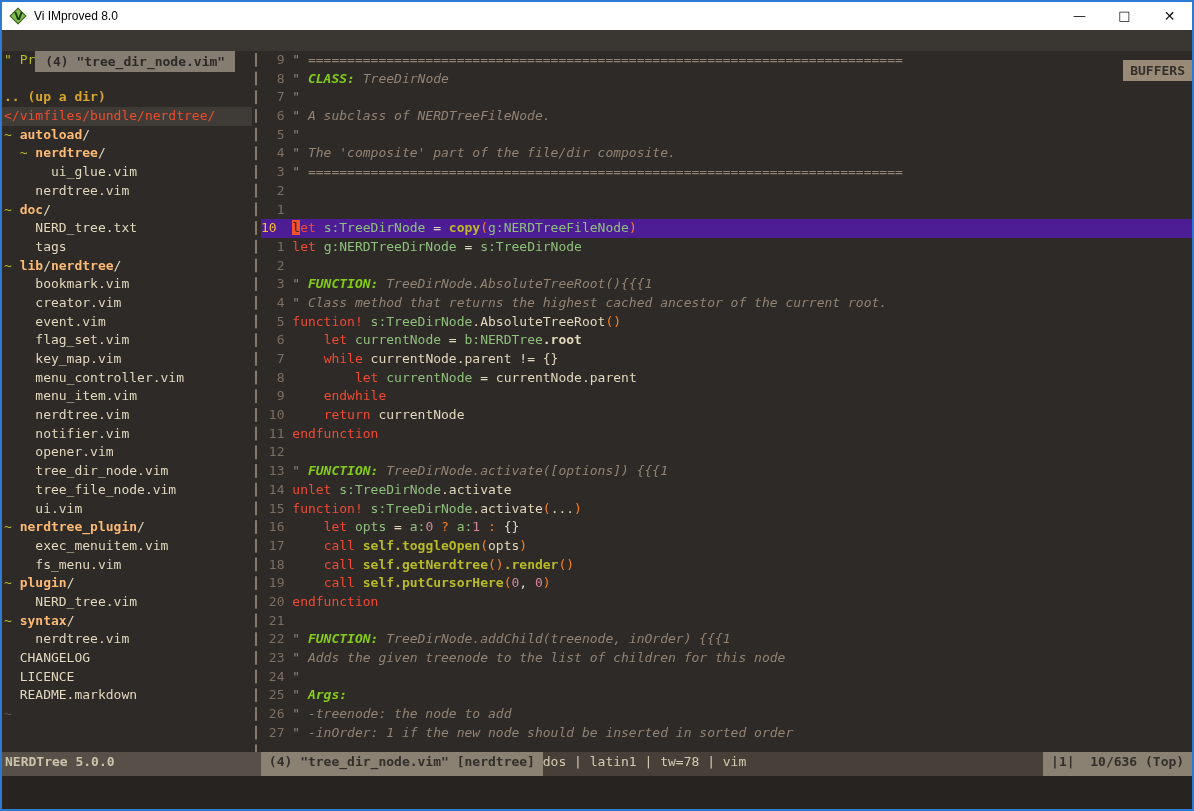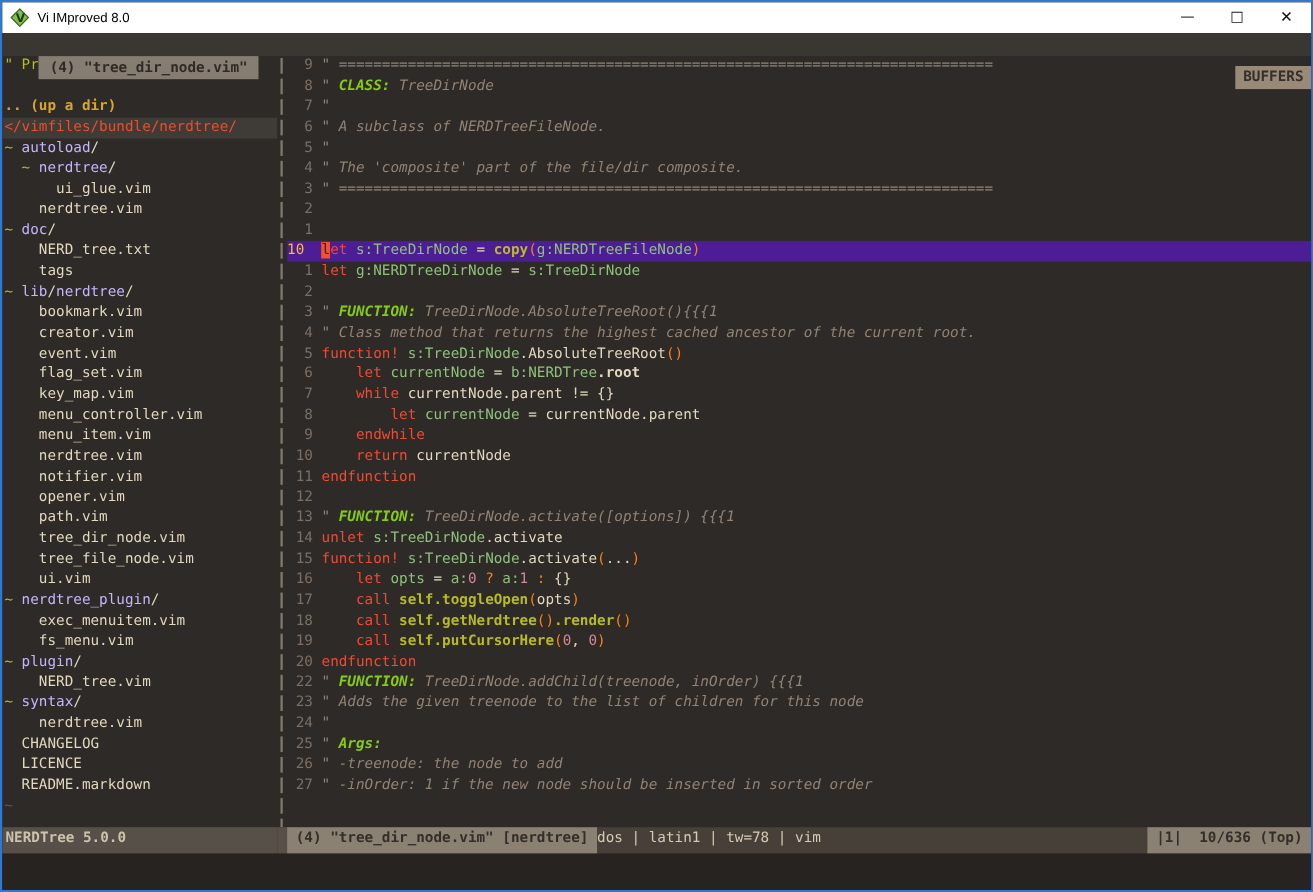--- a/index.html
+++ b/index.html
@@ -54,21 +54,21 @@
   .fn  { color:#b8bb26; font-weight:bold; }
   .num { color:#d3869b; }
   .par { color:#fe8019; }
   .op  { color:#fe8019; }
   .cursor { background:#f4502d; color:#2b2826; }
   
   .help { color:#b8bb26; }
   .up   { color:#d9a62d; font-weight:bold; }
   .rootpath { color:#f04c2c; }
   .tilde { color:#b8bb26; }
-  .dir  { color:#c4b5fd; font-weight:normal; }
+  .dir  { color:#fdba74; font-weight:bold; }
   .slash{ color:#e2d8bd; }
   .file { color:#e2d8bd; }
   .eob  { color:#5f574f; }
   
   .statusbar { height:24px; flex:none; display:flex; font-size:13px; line-height:20px;
     white-space:pre; font-weight:bold; }
   .st-tree { width:250px; flex:none; background:#565049; color:#cdc3ac; padding-left:3px; }
   .st-gap { width:9px; flex:none; background:#565049; }
   .st-left { flex:none; background:#8b8172; color:#322e29; }
   .st-mid { flex:1; background:#474039; color:#d5cbb2; text-align:left; padding-right:10px;
@@ -117,21 +117,20 @@
         <div class="row"><span class="file">    bookmark.vim</span></div>
         <div class="row"><span class="file">    creator.vim</span></div>
         <div class="row"><span class="file">    event.vim</span></div>
         <div class="row"><span class="file">    flag_set.vim</span></div>
         <div class="row"><span class="file">    key_map.vim</span></div>
         <div class="row"><span class="file">    menu_controller.vim</span></div>
         <div class="row"><span class="file">    menu_item.vim</span></div>
         <div class="row"><span class="file">    nerdtree.vim</span></div>
         <div class="row"><span class="file">    notifier.vim</span></div>
         <div class="row"><span class="file">    opener.vim</span></div>
-        <div class="row"><span class="file">    path.vim</span></div>
         <div class="row"><span class="file">    tree_dir_node.vim</span></div>
         <div class="row"><span class="file">    tree_file_node.vim</span></div>
         <div class="row"><span class="file">    ui.vim</span></div>
         <div class="row"><span class="tilde">~ </span><span class="dir">nerdtree_plugin</span><span class="slash">/</span></div>
         <div class="row"><span class="file">    exec_menuitem.vim</span></div>
         <div class="row"><span class="file">    fs_menu.vim</span></div>
         <div class="row"><span class="tilde">~ </span><span class="dir">plugin</span><span class="slash">/</span></div>
         <div class="row"><span class="file">    NERD_tree.vim</span></div>
         <div class="row"><span class="tilde">~ </span><span class="dir">syntax</span><span class="slash">/</span></div>
         <div class="row"><span class="file">    nerdtree.vim</span></div>
@@ -165,20 +164,21 @@
         <div class="line row"><span class="lnum"> 11 </span><span class="kw">endfunction</span></div>
         <div class="line row"><span class="lnum"> 12 </span></div>
         <div class="line row"><span class="lnum"> 13 </span><span class="c">" </span><span class="cb">FUNCTION:</span><span class="c"> TreeDirNode.activate([options]) {{{1</span></div>
         <div class="line row"><span class="lnum"> 14 </span><span class="kw">unlet</span><span class="fg"> </span><span class="var">s:TreeDirNode</span><span class="fg">.activate</span></div>
         <div class="line row"><span class="lnum"> 15 </span><span class="kw">function!</span><span class="fg"> </span><span class="var">s:TreeDirNode</span><span class="fg">.activate</span><span class="par">(</span><span class="fg">...</span><span class="par">)</span></div>
         <div class="line row"><span class="lnum"> 16 </span><span class="fg">    </span><span class="kw">let</span><span class="fg"> </span><span class="var">opts</span><span class="fg"> = </span><span class="var">a:</span><span class="num">0</span><span class="fg"> </span><span class="op">?</span><span class="fg"> </span><span class="var">a:</span><span class="num">1</span><span class="fg"> </span><span class="op">:</span><span class="fg"> {}</span></div>
         <div class="line row"><span class="lnum"> 17 </span><span class="fg">    </span><span class="kw">call</span><span class="fg"> </span><span class="fn">self.toggleOpen</span><span class="par">(</span><span class="fg">opts</span><span class="par">)</span></div>
         <div class="line row"><span class="lnum"> 18 </span><span class="fg">    </span><span class="kw">call</span><span class="fg"> </span><span class="fn">self.getNerdtree</span><span class="par">()</span><span class="fn">.render</span><span class="par">()</span></div>
         <div class="line row"><span class="lnum"> 19 </span><span class="fg">    </span><span class="kw">call</span><span class="fg"> </span><span class="fn">self.putCursorHere</span><span class="par">(</span><span class="num">0</span><span class="fg">, </span><span class="num">0</span><span class="par">)</span></div>
         <div class="line row"><span class="lnum"> 20 </span><span class="kw">endfunction</span></div>
+        <div class="line row"><span class="lnum"> 21 </span></div>
         <div class="line row"><span class="lnum"> 22 </span><span class="c">" </span><span class="cb">FUNCTION:</span><span class="c"> TreeDirNode.addChild(treenode, inOrder) {{{1</span></div>
         <div class="line row"><span class="lnum"> 23 </span><span class="c">" Adds the given treenode to the list of children for this node</span></div>
         <div class="line row"><span class="lnum"> 24 </span><span class="c">" </span></div>
         <div class="line row"><span class="lnum"> 25 </span><span class="c">" </span><span class="cb">Args:</span></div>
         <div class="line row"><span class="lnum"> 26 </span><span class="c">" -treenode: the node to add</span></div>
         <div class="line row"><span class="lnum"> 27 </span><span class="c">" -inOrder: 1 if the new node should be inserted in sorted order</span></div>
       </div>
   </div>
 
   <div class="statusbar">

